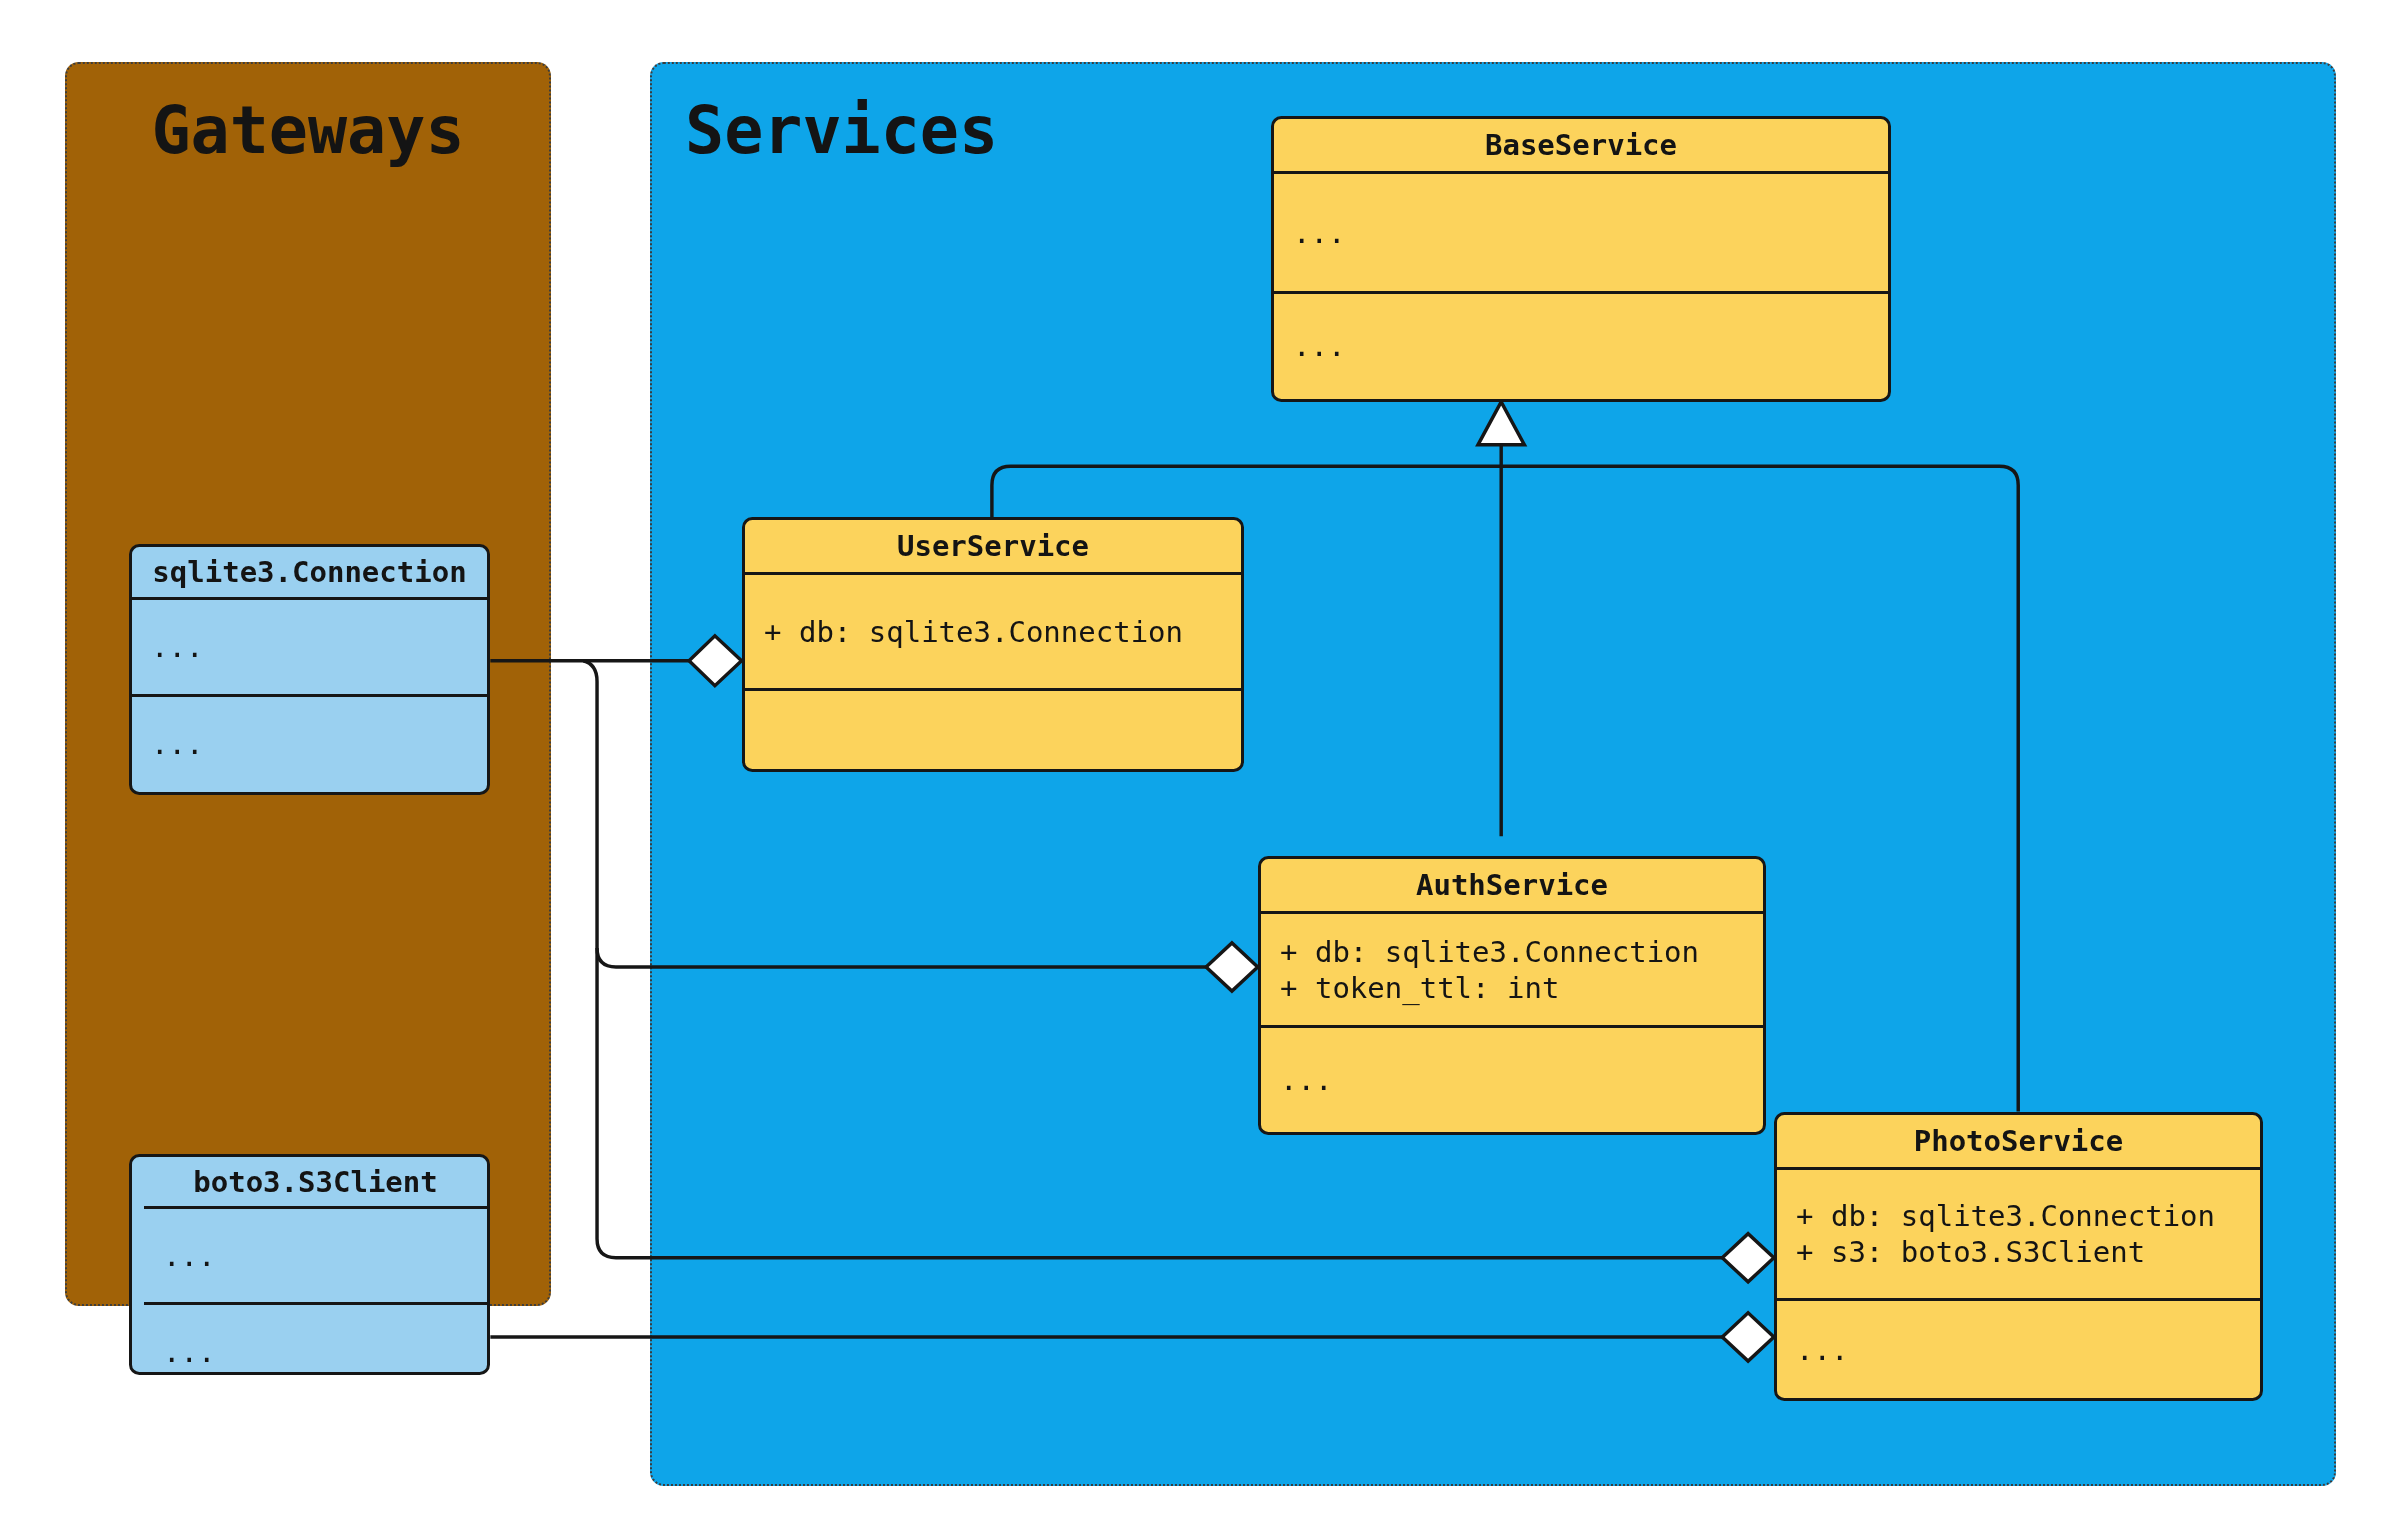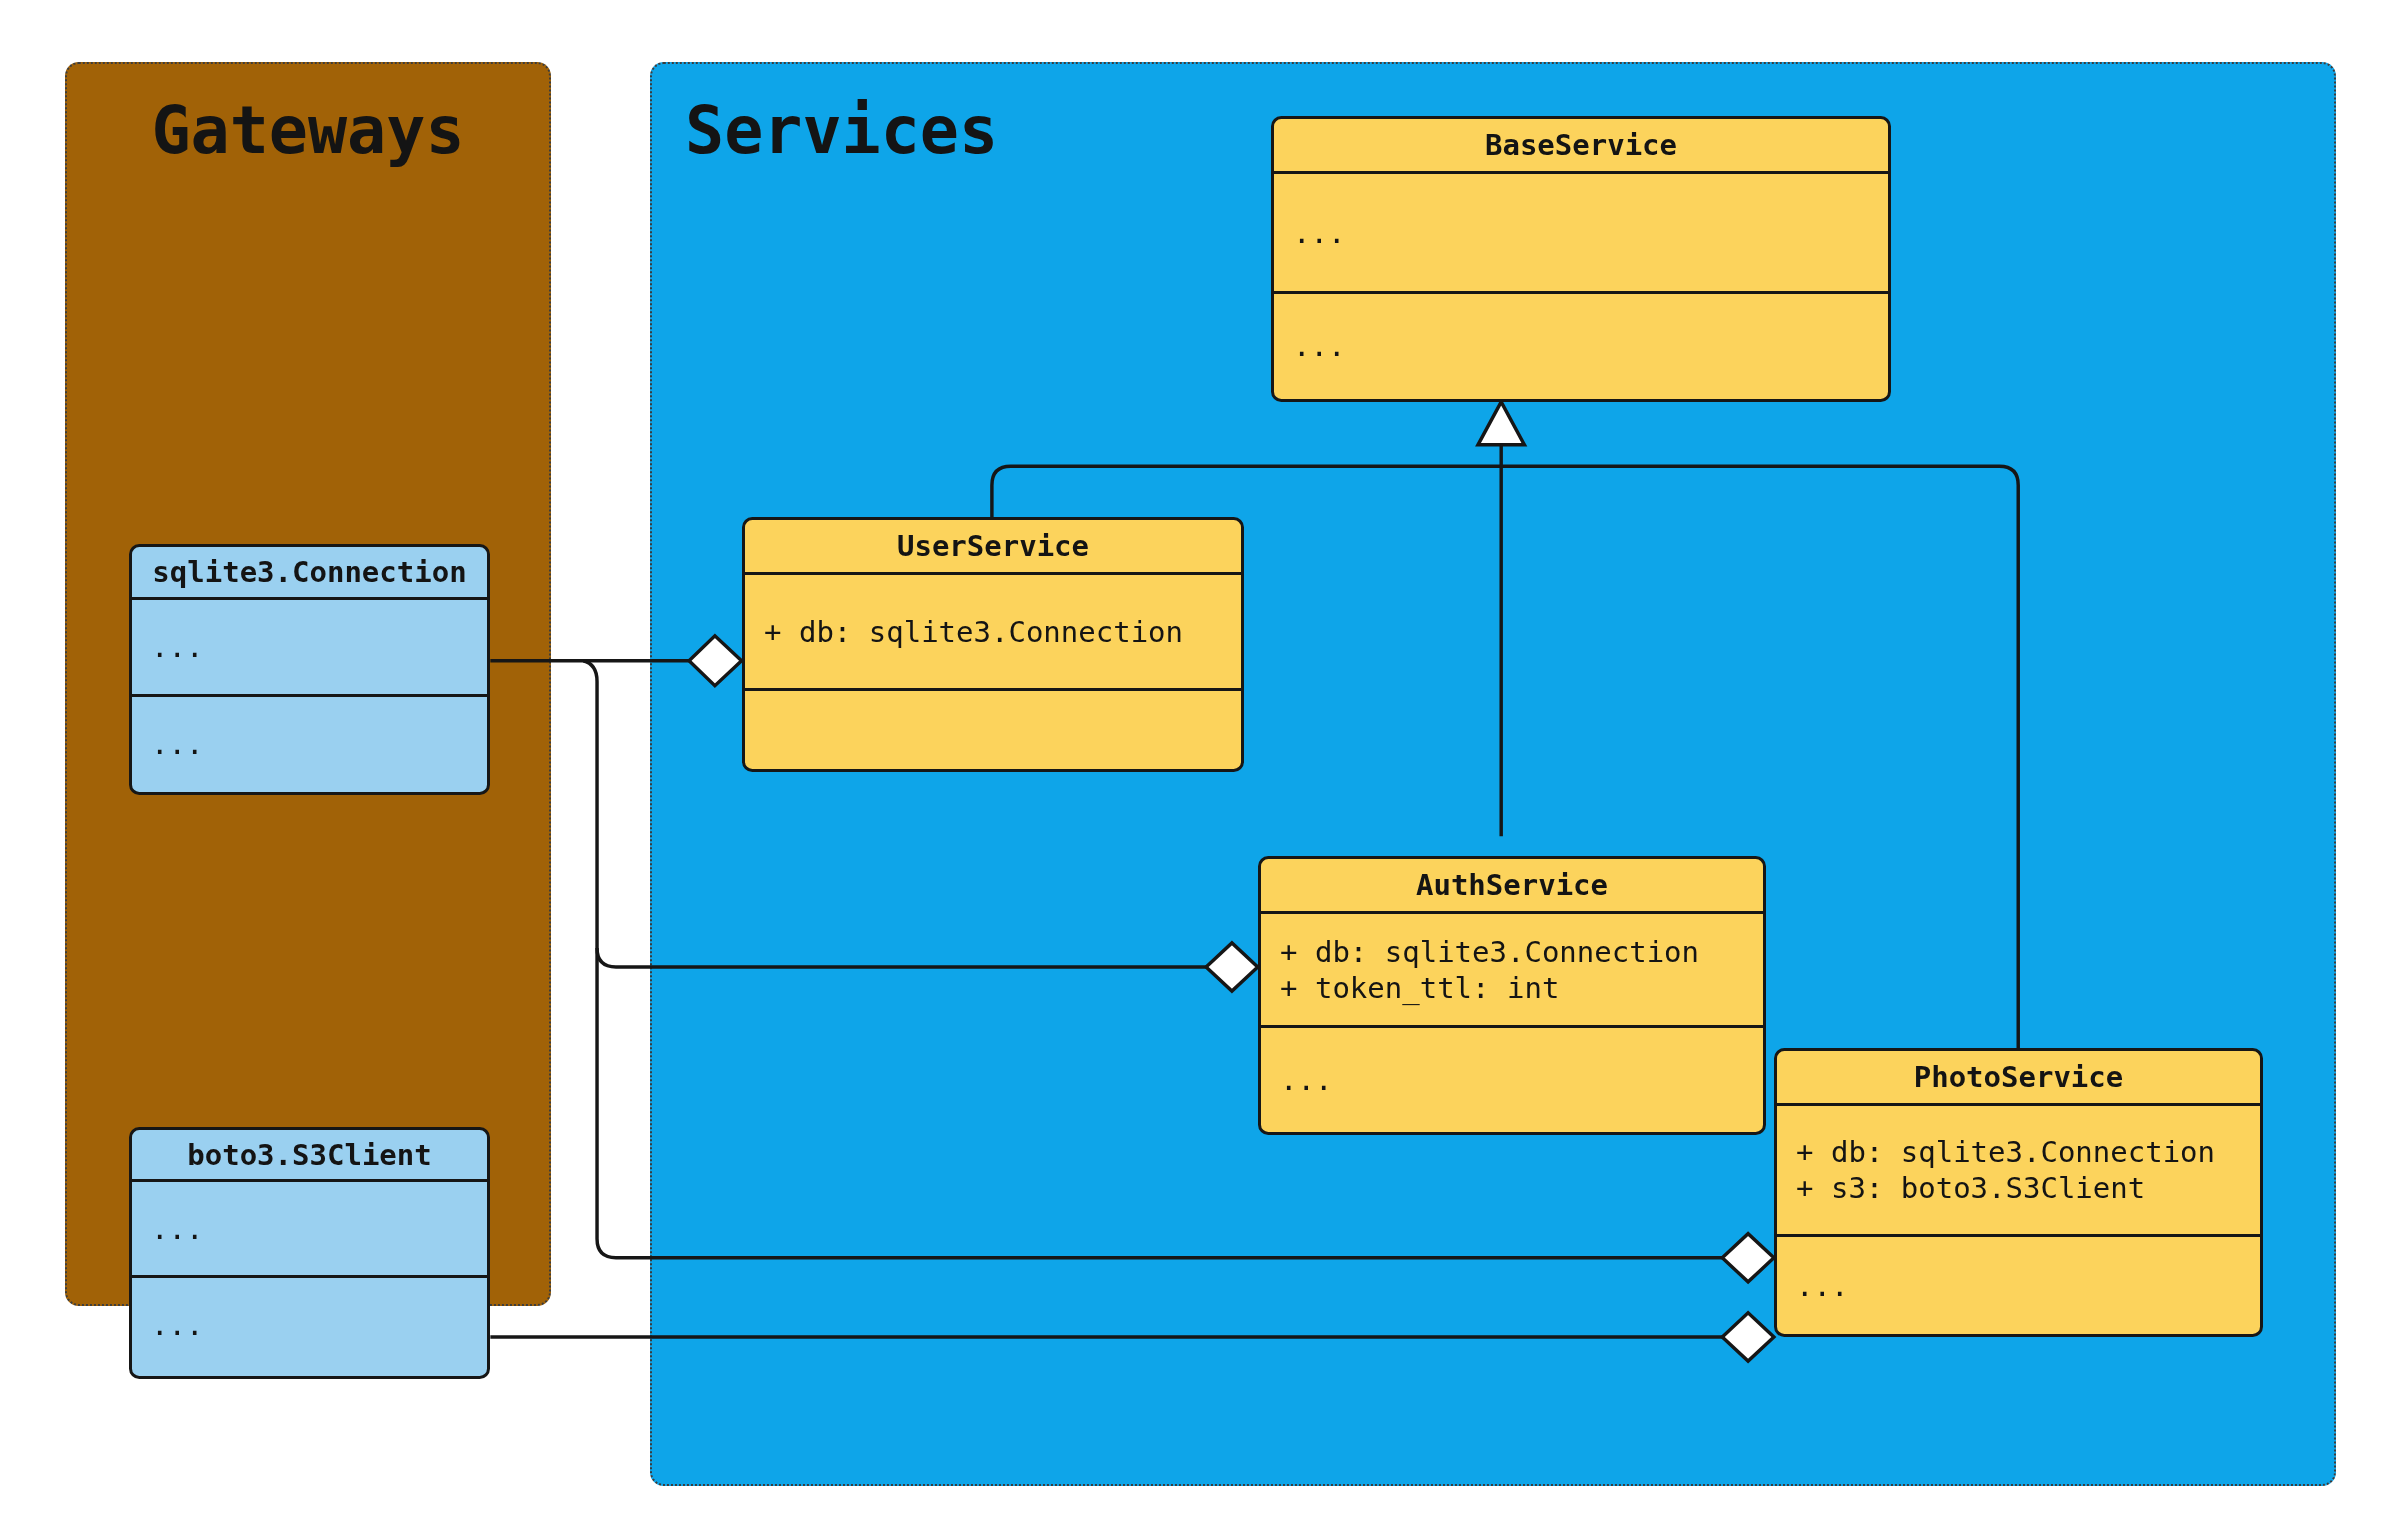--- a/index.html
+++ b/index.html
@@ -84,42 +84,42 @@
     <div class="sec ct" style="height:52px">AuthService</div>
     <div class="sec body-sec" style="height:114px">
       <div class="tline">+ db: sqlite3.Connection</div>
       <div class="tline">+ token_ttl: int</div>
     </div>
     <div class="sec body-sec" style="height:106px">
       <div class="tline">...</div>
     </div>
   </div>
 
-  <div class="box yellow" style="left:1774px;top:1048px;width:489px;height:289px;">
+  <div class="box yellow" style="left:1774px;top:1112px;width:489px;height:289px;">
     <div class="sec ct" style="height:52px">PhotoService</div>
     <div class="sec body-sec" style="height:131px">
       <div class="tline">+ db: sqlite3.Connection</div>
       <div class="tline">+ s3: boto3.S3Client</div>
     </div>
     <div class="sec body-sec" style="height:100px">
       <div class="tline">...</div>
     </div>
   </div>
 
   <div class="box blue" style="left:129px;top:532px;width:361px;height:251px;">
     <div class="sec ct" style="height:50px">sqlite3.Connection</div>
     <div class="sec body-sec" style="height:97px">
       <div class="tline">...</div>
     </div>
     <div class="sec body-sec" style="height:97px">
       <div class="tline">...</div>
     </div>
   </div>
 
-  <div class="box blue" style="left:129px;top:1115px;width:361px;height:252px;">
+  <div class="box blue" style="left:129px;top:1142px;width:361px;height:221px;padding-left:12px;">
     <div class="sec ct" style="height:49px">boto3.S3Client</div>
     <div class="sec body-sec" style="height:96px">
       <div class="tline">...</div>
     </div>
     <div class="sec body-sec" style="height:96px">
       <div class="tline">...</div>
     </div>
   </div>
 
 </div>

